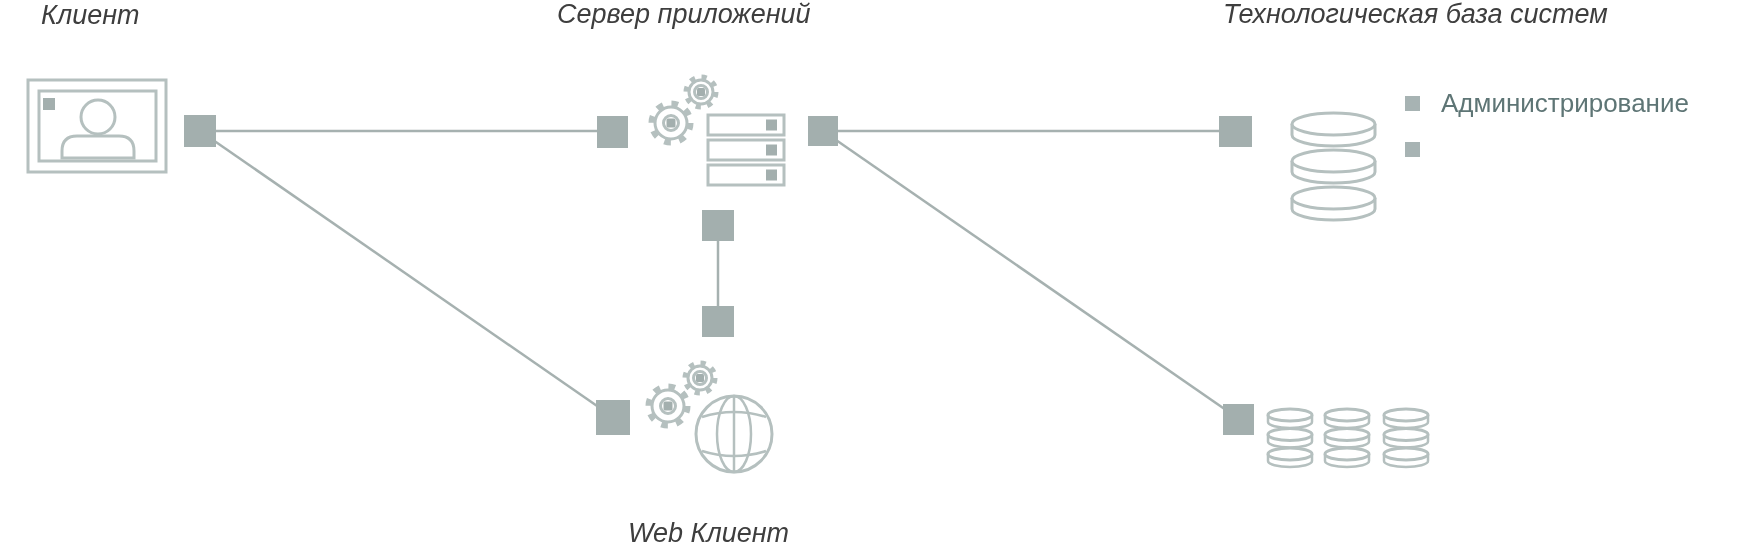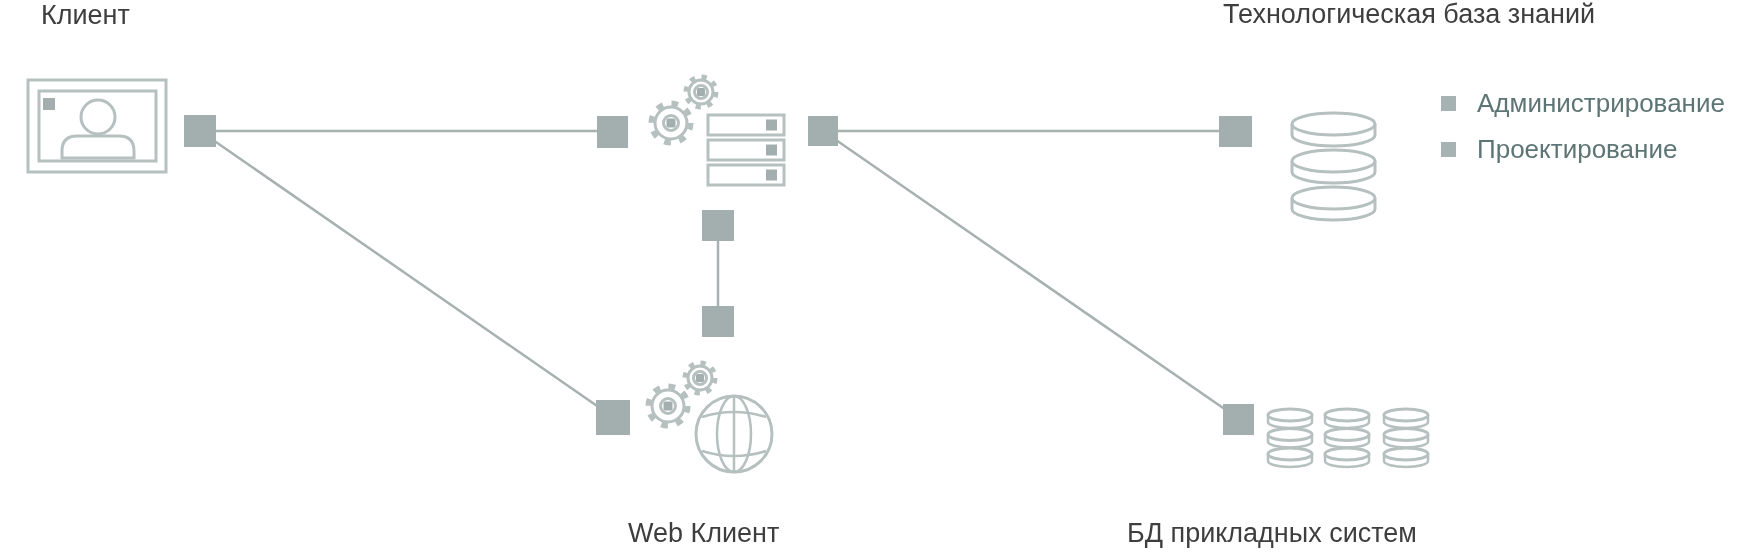--- a/index.html
+++ b/index.html
@@ -14,24 +14,24 @@
   .cn{fill:var(--connector,#a3afae);}
   .ic{stroke:var(--icon_stroke,#b5c0bf);stroke-width:3;fill:none;}
   .icw{stroke:var(--icon_stroke,#b5c0bf);stroke-width:3;fill:#ffffff;}
   .icthin{stroke:var(--icon_stroke,#b5c0bf);stroke-width:2.5;fill:none;}
   .sqf{fill:var(--connector,#a3afae);}
   .teeth-lg{fill:#ffffff;stroke:var(--icon_stroke,#b5c0bf);stroke-width:7;stroke-dasharray:6.5 8.4;}
   .teeth-sm{fill:#ffffff;stroke:var(--icon_stroke,#b5c0bf);stroke-width:6;stroke-dasharray:5 6.4;}
   
   .dg-title{
     position:absolute;color:var(--title_text,#3e3e3e);
-    font-size:27px;font-weight:400;line-height:1.1;white-space:nowrap;
+    font-size:27px;font-weight:400;line-height:1.1;white-space:nowrap;font-style:italic;
   }
   .legend{position:absolute;left:1405px;top:88px;}
-  .legend-row{display:flex;align-items:center;height:30px;margin-bottom:16px;margin-left:36px;}
+  .legend-row{display:flex;align-items:center;height:30px;margin-bottom:16px;}
   .legend-bullet{
     width:15px;height:15px;background:var(--legend_bullet,#a7b3b3);
     margin-right:21px;flex:0 0 auto;
   }
   .legend-label{
     color:var(--legend_text,#5e7575);font-size:26px;font-weight:400;white-space:nowrap;
   }
 </style>
 </head>
 <body>
@@ -135,28 +135,27 @@
         <ellipse class="icw" cx="1406" cy="415" rx="22" ry="6" stroke-width="2.5"></ellipse>
         <path class="icthin" d="M1384,434.5 V441.5 A22,6 0 0 0 1428,441.5 V434.5"></path>
         <ellipse class="icw" cx="1406" cy="434.5" rx="22" ry="6" stroke-width="2.5"></ellipse>
         <path class="icthin" d="M1384,454 V461 A22,6 0 0 0 1428,461 V454"></path>
         <ellipse class="icw" cx="1406" cy="454" rx="22" ry="6" stroke-width="2.5"></ellipse>
       </g>
     </g>
   </svg>
 
   <div class="dg-title" style="left:41px;top:1px;">Клиент</div>
-  <div class="dg-title" style="left:1223px;top:0px;">Технологическая база знаний</div>
+  <div class="dg-title" style="left:557px;top:0px;">Сервер приложений</div>
+  <div class="dg-title" style="left:1223px;top:0px;">Технологическая база систем</div>
   <div class="dg-title" style="left:628px;top:519px;">Web Клиент</div>
-  <div class="dg-title" style="left:1127px;top:519px;">БД прикладных систем</div>
 
   <div class="legend">
     <div class="legend-row">
       <span class="legend-bullet"></span>
       <span class="legend-label">Администрирование</span>
     </div>
     <div class="legend-row">
       <span class="legend-bullet"></span>
-      <span class="legend-label">Проектирование</span>
     </div>
   </div>
 
 </div>
 
 </body></html>

